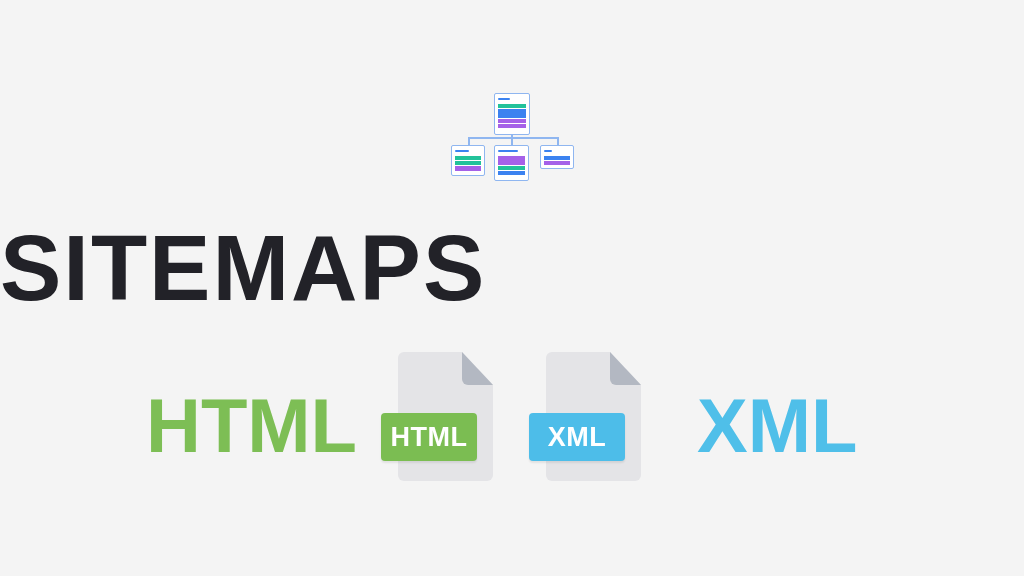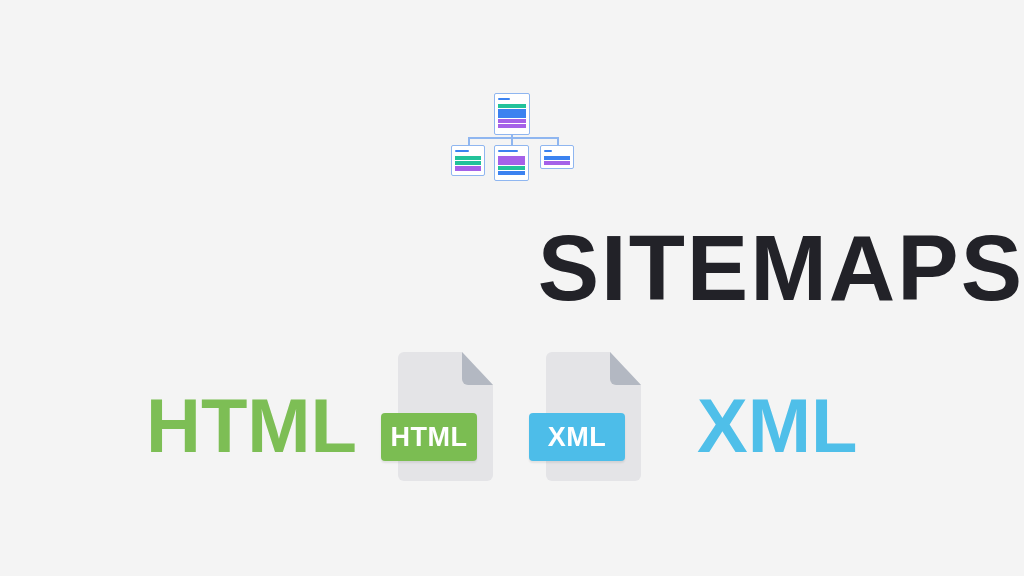--- a/index.html
+++ b/index.html
@@ -44,21 +44,21 @@
     position: absolute;
     background: #8fb6f0;
   }
 
   
   .title {
     position: absolute;
     left: 0;
     width: 1024px;
     top: 216px;
-    text-align: right;
+    text-align: left;
     font-size: 92px;
     font-weight: 700;
     color: #222228;
     letter-spacing: 2px;
     line-height: 104px;
   }
 
   
   .big-word {
     position: absolute;

